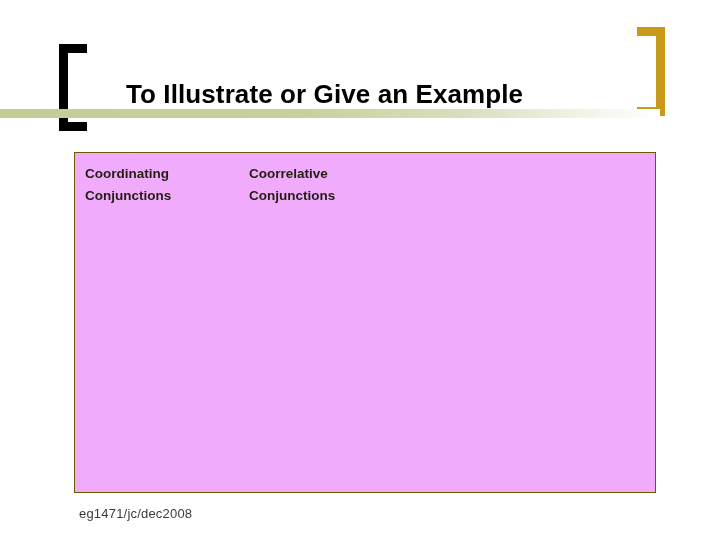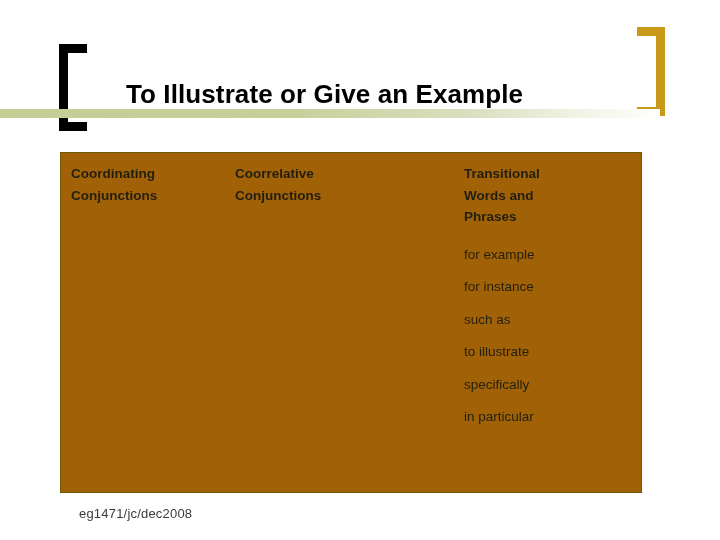--- a/index.html
+++ b/index.html
@@ -88,25 +88,25 @@
     font-weight: bold;
     color: #000000;
     letter-spacing: 0.1px;
     white-space: nowrap;
     margin-left: 46px;
   }
 
   
   #content-panel {
     position: absolute;
-    left: 60px;
+    left: 74px;
     top: 152px;
     width: 582px;
     height: 341px;
-    background: #a16207;
+    background: #f0abfc;
     border: 1px solid #6B5A00;
     box-sizing: border-box;
   }
 
   .columns {
     position: absolute;
     left: 0;
     top: 0;
     width: 100%;
     height: 100%;
@@ -182,34 +182,19 @@
       </div>
 
       <div class="col" id="col-correlative">
         <div class="col-heading">
           <div>Coorrelative</div>
           <div>Conjunctions</div>
         </div>
         <ul class="col-list"></ul>
       </div>
 
-      <div class="col" id="col-transitional">
-        <div class="col-heading">
-          <div>Transitional</div>
-          <div>Words and</div>
-          <div>Phrases</div>
-        </div>
-        <ul class="col-list" id="transitional-list">
-          <li>for example</li>
-          <li>for instance</li>
-          <li>such as</li>
-          <li>to illustrate</li>
-          <li>specifically</li>
-          <li>in particular</li>
-        </ul>
-      </div>
 
     </div>
   </div>
 
   <div id="footer-code">eg1471/jc/dec2008</div>
 
 </div>
 
 </body></html>

